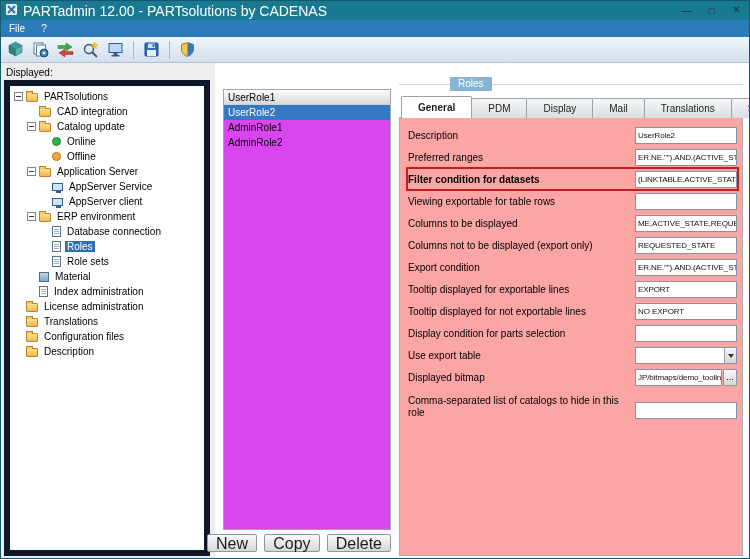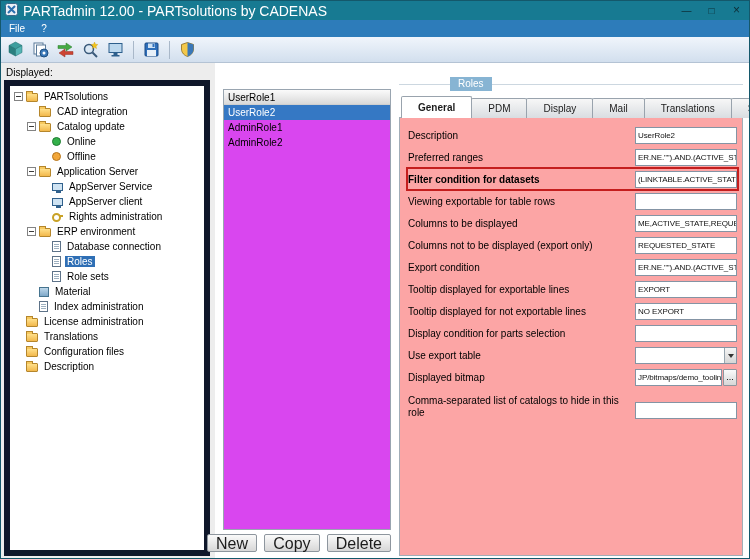--- a/index.html
+++ b/index.html
@@ -205,27 +205,20 @@
       </div>
       <div class="tree-row">
         <span class="indent"></span>
         <span class="indent"></span>
         <span class="indent"></span>
         <span class="ticon i-monitor"></span>
         <span class="tlabel">AppServer client</span>
       </div>
       <div class="tree-row">
         <span class="indent"></span>
-        <span class="indent"></span>
-        <span class="indent"></span>
-        <span class="ticon i-rights"></span>
-        <span class="tlabel">Rights administration</span>
-      </div>
-      <div class="tree-row">
-        <span class="indent"></span>
         <span class="expander"></span>
         <span class="ticon i-folder"></span>
         <span class="tlabel">ERP environment</span>
       </div>
       <div class="tree-row">
         <span class="indent"></span>
         <span class="indent"></span>
         <span class="indent"></span>
         <span class="ticon i-page"></span>
         <span class="tlabel">Database connection</span>

